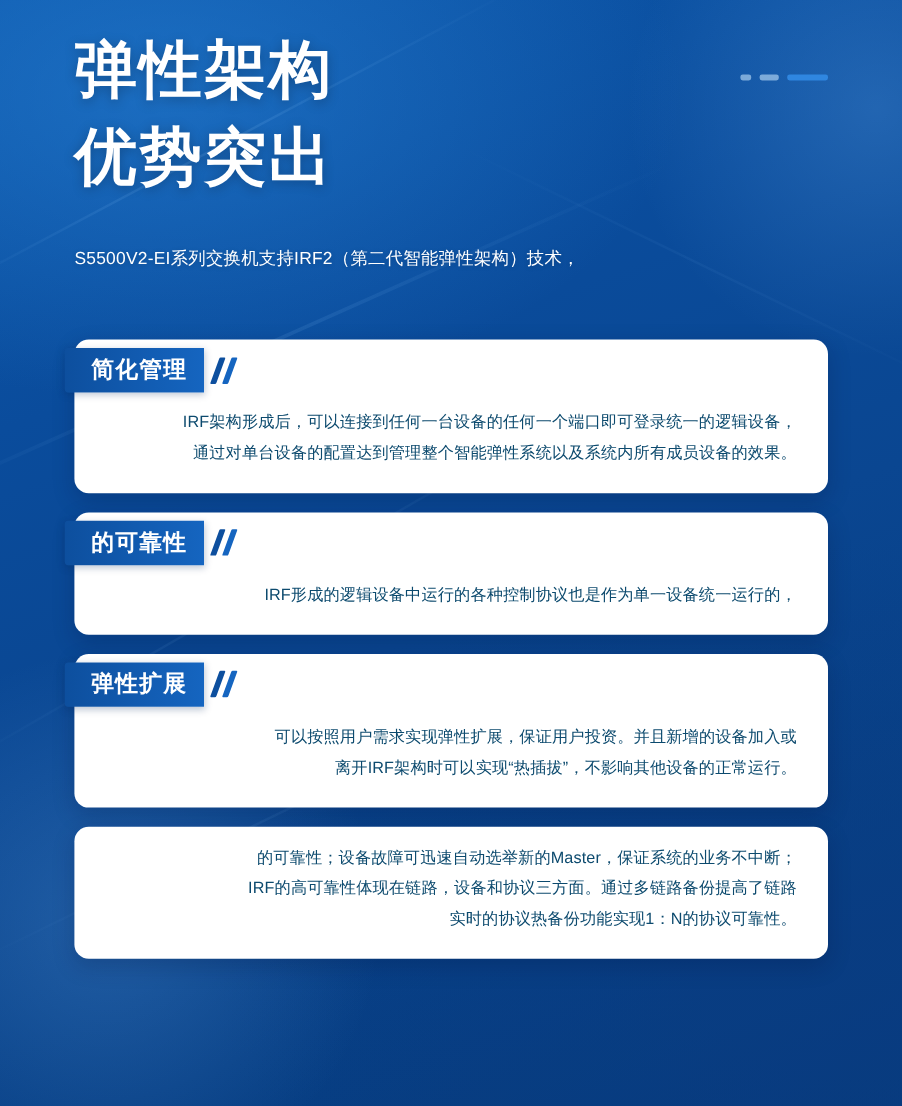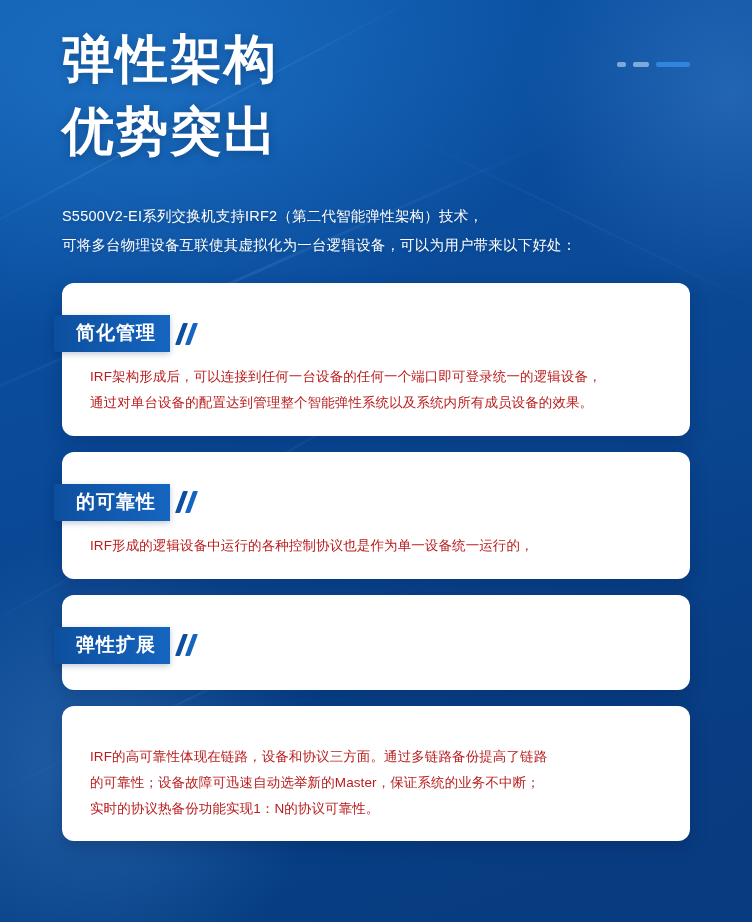--- a/index.html
+++ b/index.html
@@ -97,21 +97,21 @@
     left: 0;
     top: 283px;
     width: 752px;
     padding: 0 62px;
   }
   .card {
     background: #ffffff;
     border-radius: 12px;
     box-shadow: 0 6px 18px rgba(0,20,60,0.22);
     margin-bottom: 16px;
-    padding: 32px 0 20px 0;
+    padding: 7px 0 20px 0;
     position: relative;
   }
   .card-head {
     display: flex;
     align-items: center;
     margin-left: -8px;
     margin-bottom: 6px;
   }
   .card-tag {
     background: linear-gradient(90deg, #0d4f9e 0%, #1565c0 100%);
@@ -133,24 +133,25 @@
   .slash {
     width: 5px;
     height: 22px;
     background: #1565c0;
     transform: skewX(-20deg);
     border-radius: 1px;
   }
   .slash.s-b { background: #0d4f9e; }
   .card-body {
     padding: 6px 26px 0 28px;
-    color: #b91c1c;
+    color: #0c4a6e;
     font-size: 13.5px;
     line-height: 1.92;
     letter-spacing: .1px;
+    text-align: right;
   }
   .card-body .ln { display: block; white-space: nowrap; }
 </style>
 </head>
 <body>
 
 <div class="page">
 
   <div class="glow g1"></div>
   <div class="glow g2"></div>
@@ -165,21 +166,20 @@
     <div class="title-line title-2">优势突出</div>
 
     <div class="dots">
       <span class="dot d1"></span>
       <span class="dot d2"></span>
       <span class="dot d3"></span>
     </div>
 
     <div class="subtitle">
       <div>S5500V2-EI系列交换机支持IRF2（第二代智能弹性架构）技术，</div>
-      <div>可将多台物理设备互联使其虚拟化为一台逻辑设备，可以为用户带来以下好处：</div>
     </div>
   </div>
 
   <div class="cards">
 
     <div class="card">
       <div class="card-head">
         <div class="card-tag">简化管理</div>
         <div class="slashes">
           <span class="slash s-b"></span>
@@ -206,24 +206,28 @@
     </div>
 
     <div class="card">
       <div class="card-head">
         <div class="card-tag">弹性扩展</div>
         <div class="slashes">
           <span class="slash s-b"></span>
             <span class="slash"></span>
         </div>
       </div>
-    </div>
-
-    <div class="card">
-      <div class="card-body">
+      <div class="card-body">
+        <span class="ln">可以按照用户需求实现弹性扩展，保证用户投资。并且新增的设备加入或</span>
+        <span class="ln">离开IRF架构时可以实现“热插拔”，不影响其他设备的正常运行。</span>
+      </div>
+    </div>
+
+    <div class="card">
+      <div class="card-body">
+        <span class="ln">的可靠性；设备故障可迅速自动选举新的Master，保证系统的业务不中断；</span>
         <span class="ln">IRF的高可靠性体现在链路，设备和协议三方面。通过多链路备份提高了链路</span>
-        <span class="ln">的可靠性；设备故障可迅速自动选举新的Master，保证系统的业务不中断；</span>
         <span class="ln">实时的协议热备份功能实现1：N的协议可靠性。</span>
       </div>
     </div>
 
   </div>
 </div>
 
 </body></html>

